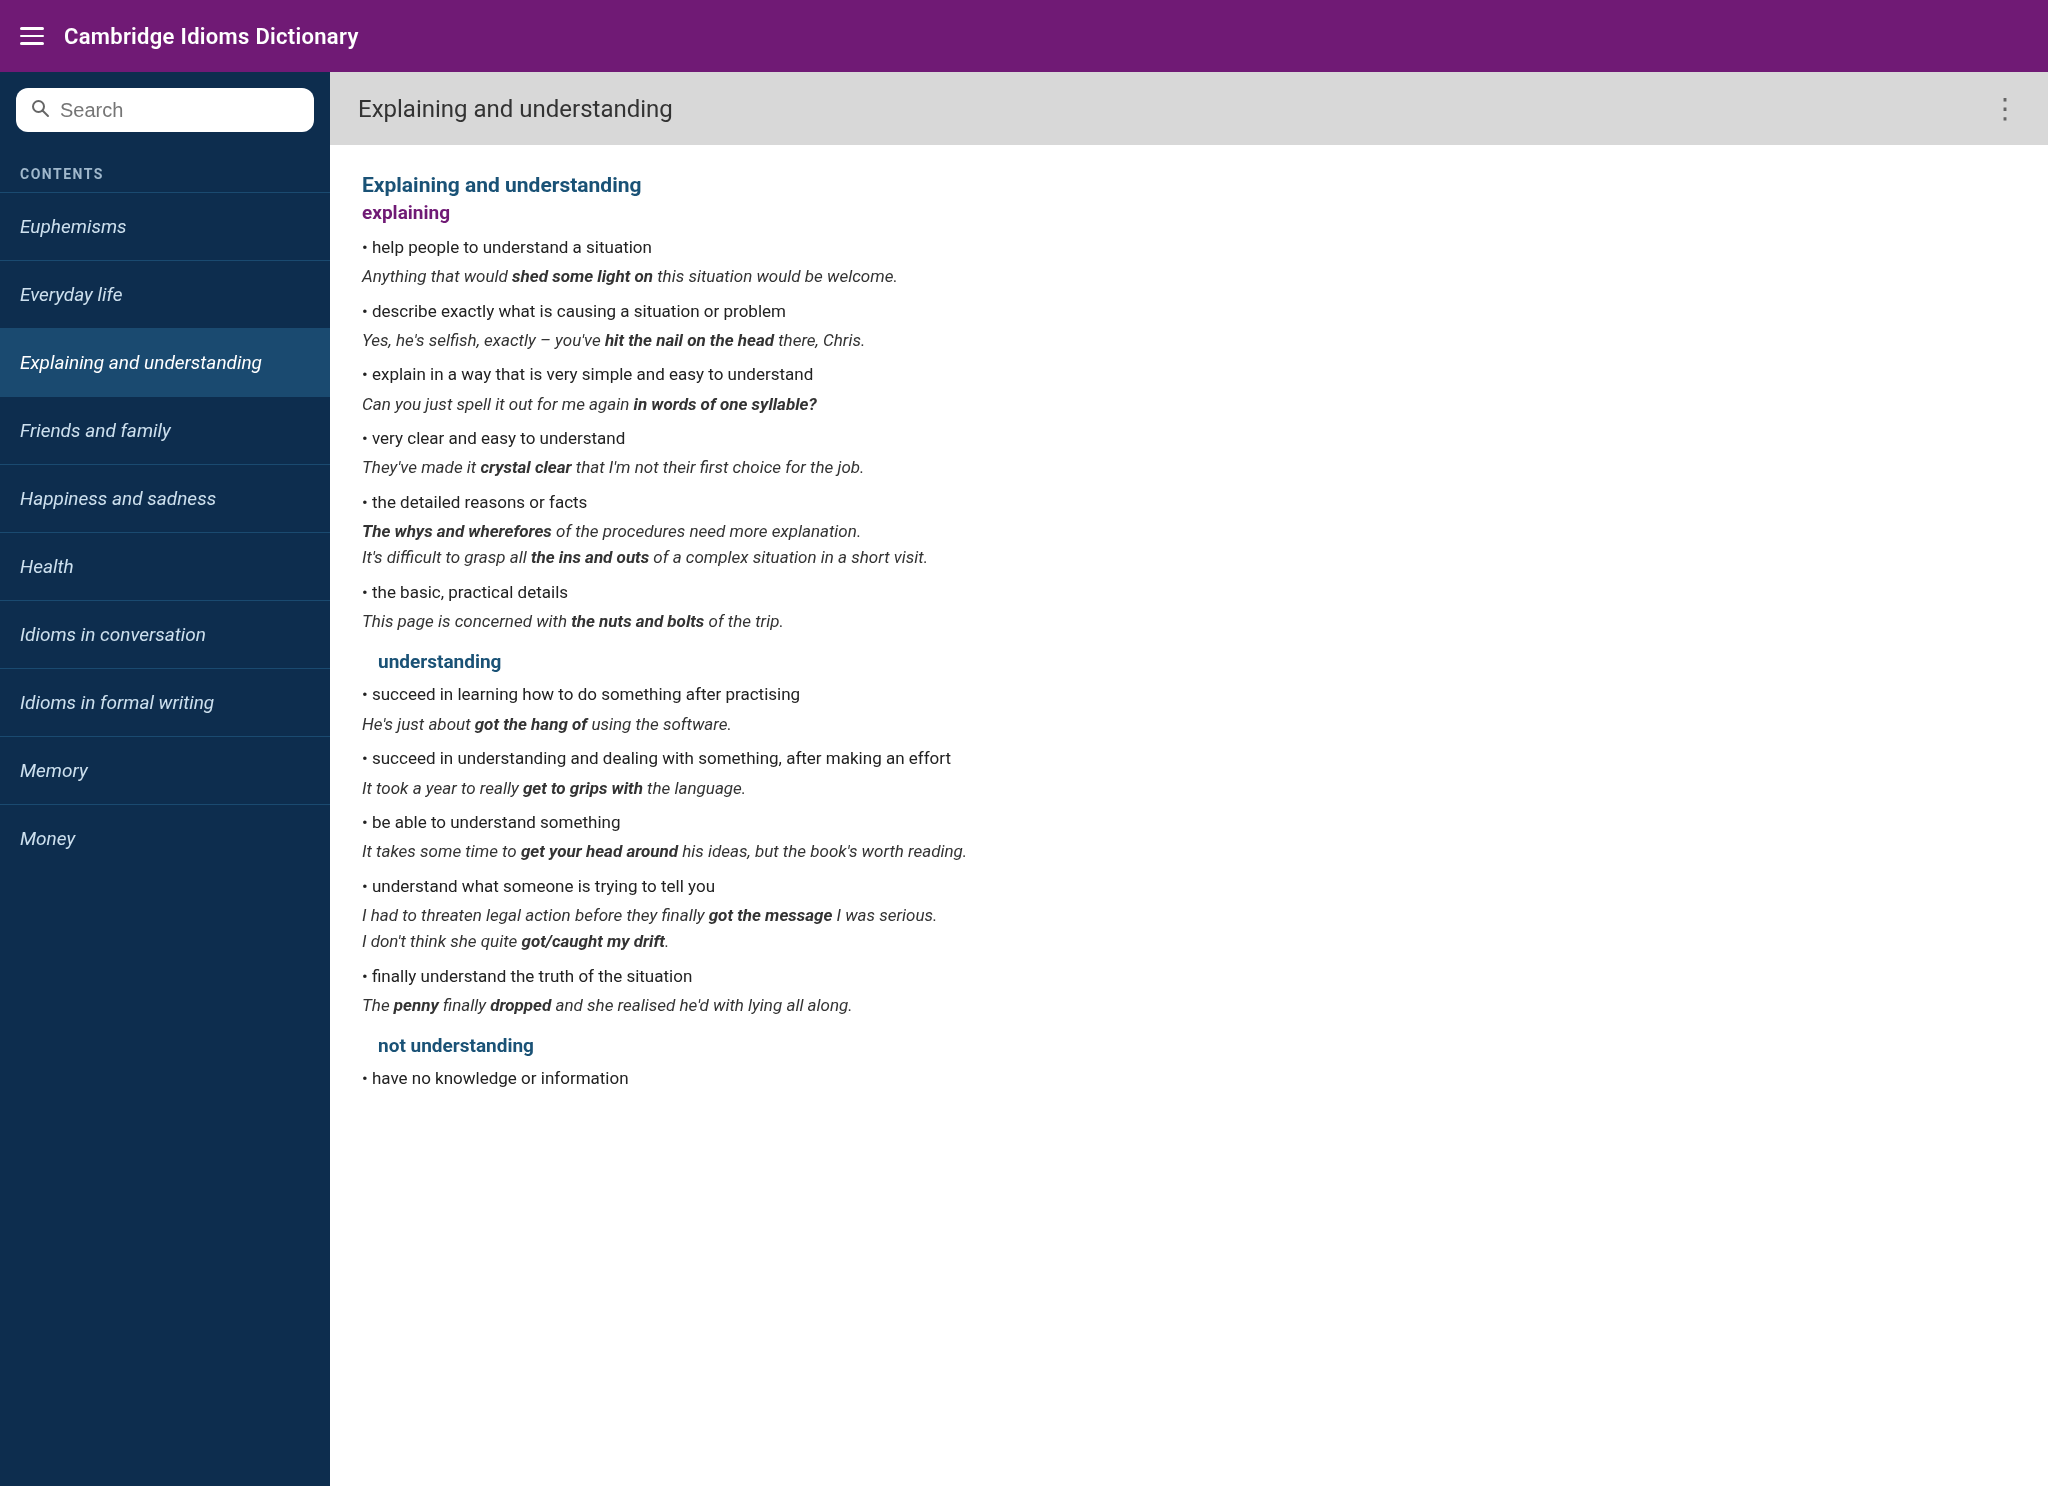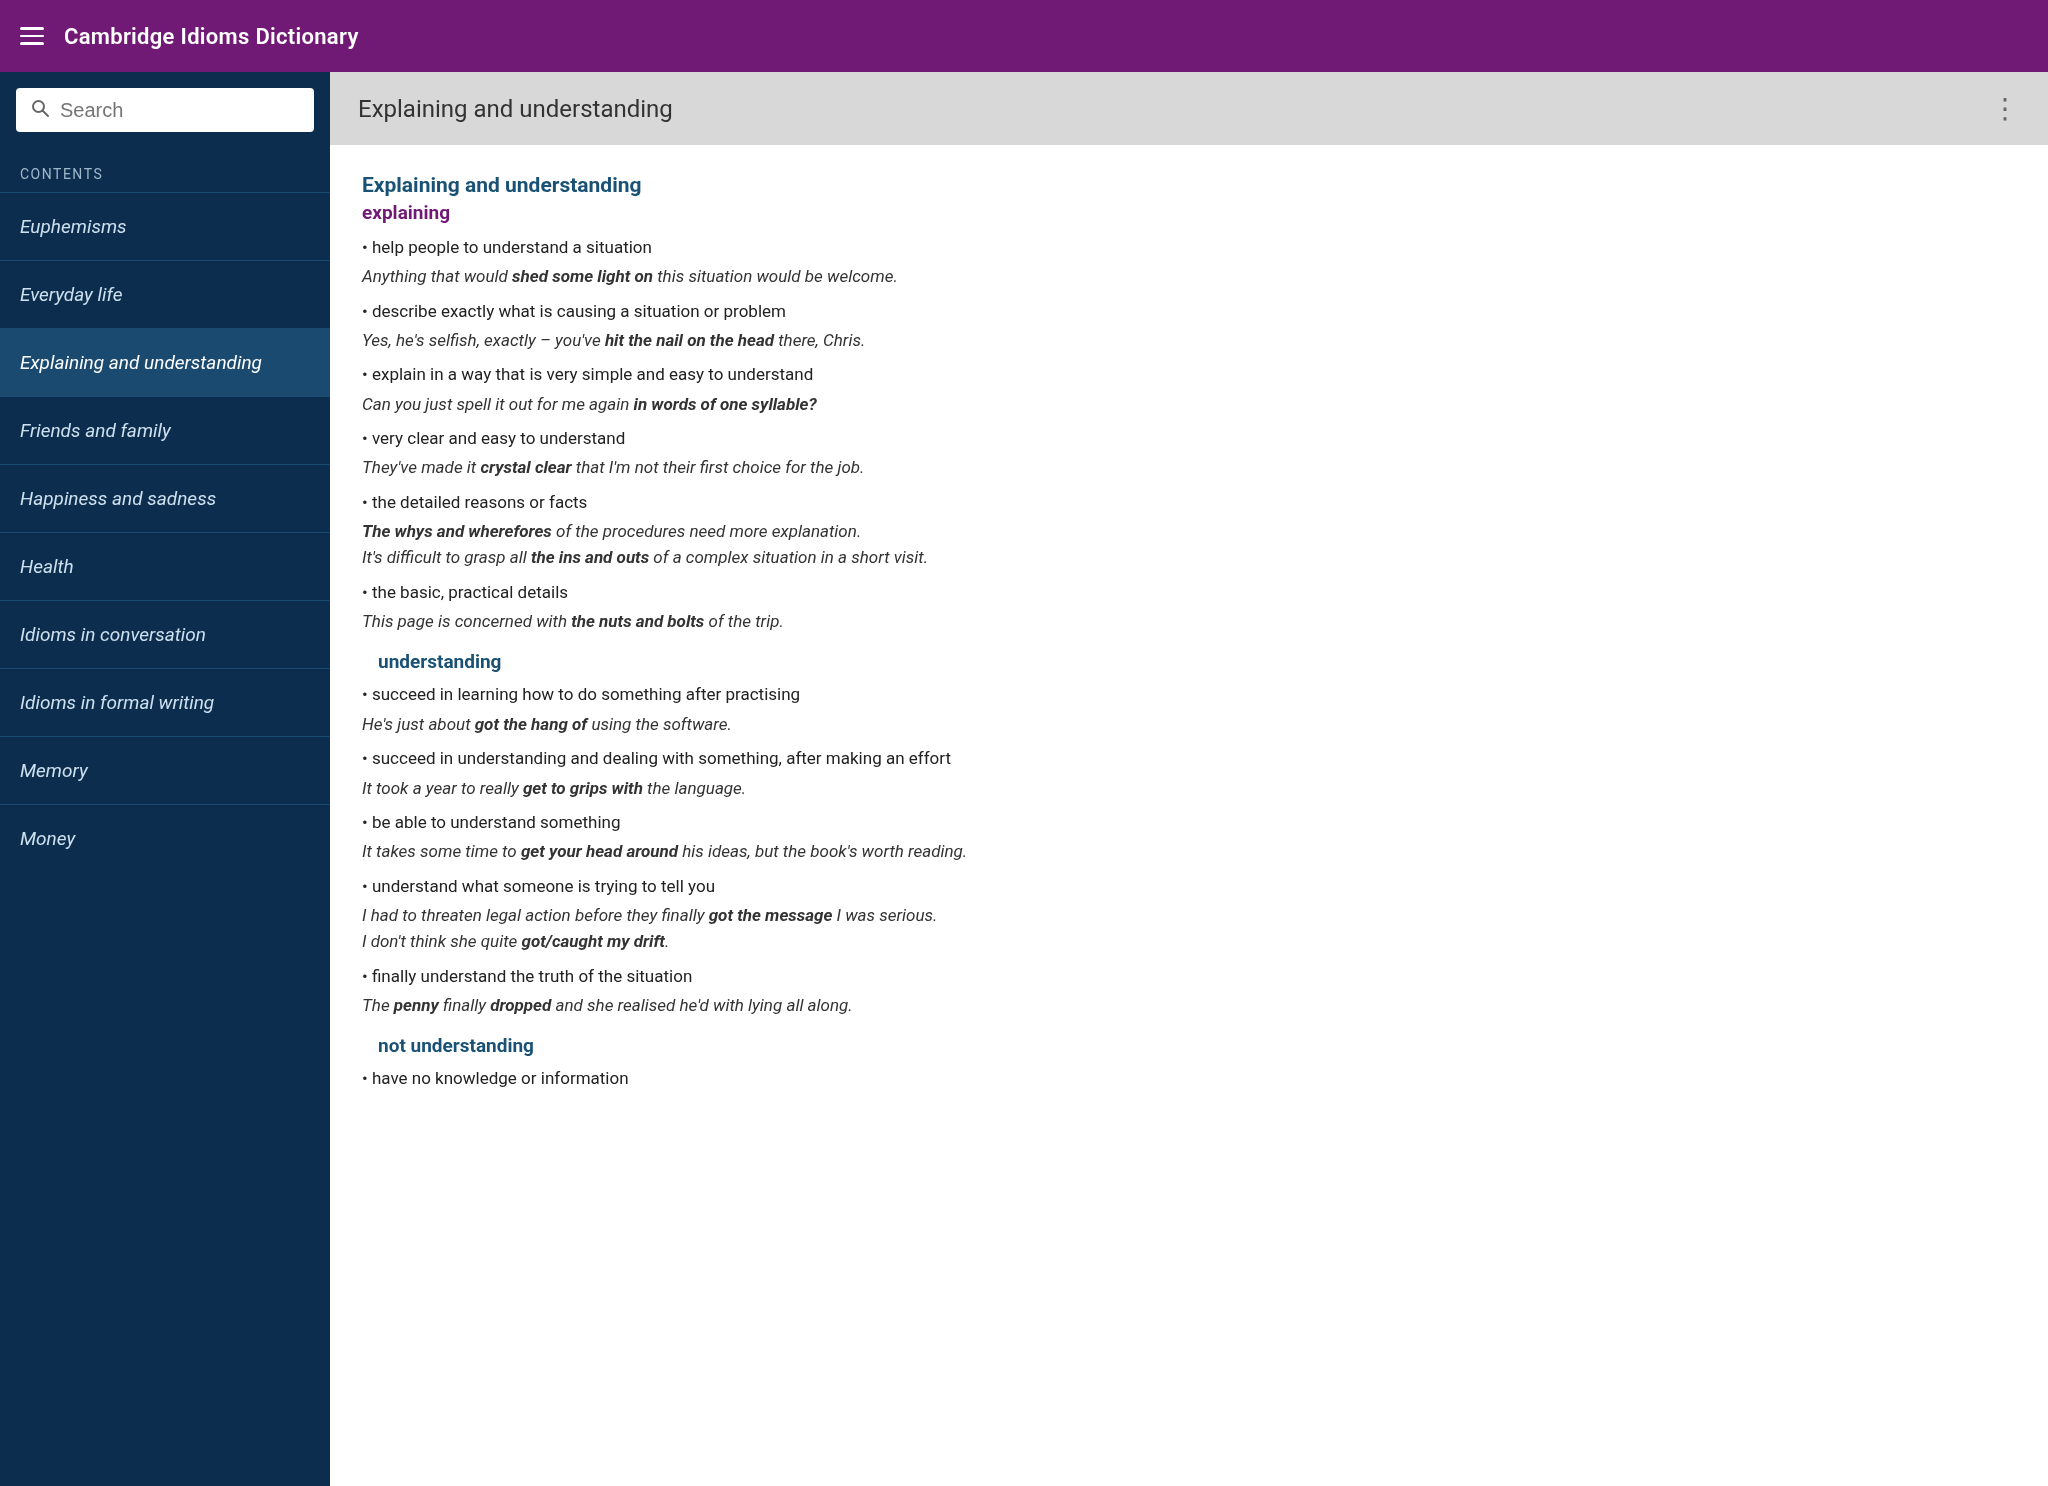--- a/index.html
+++ b/index.html
@@ -43,38 +43,38 @@
 
     
     #search-container {
       padding: 16px 16px;
       background: #0d2d4e;
     }
     #search-box {
       display: flex;
       align-items: center;
       background: white;
-      border-radius: 4px;
+      border-radius: 12px;
       padding: 10px 14px;
       gap: 10px;
       cursor: text;
     }
     #search-box .search-icon-svg {
       color: #666;
       flex-shrink: 0;
     }
     #search-box input {
       border: none; outline: none; font-size: 20px; color: #333; width: 100%; background: transparent;
     }
 
     
     #contents-label {
       color: #a0b8cc;
       font-size: 14px;
-      font-weight: 400;
+      font-weight: 700;
       letter-spacing: 1.5px;
       padding: 18px 20px 10px 20px;
     }
 
     
     #nav-list {
       overflow-y: auto;
       flex: 1;
       font-style: italic;
     }

